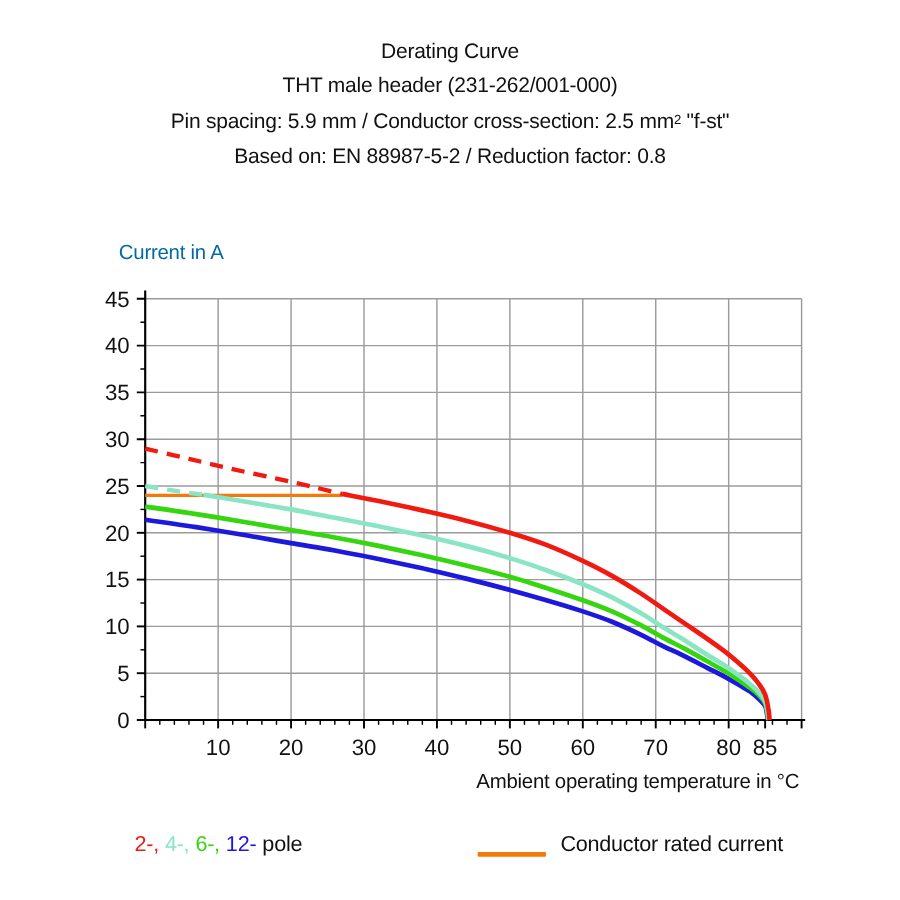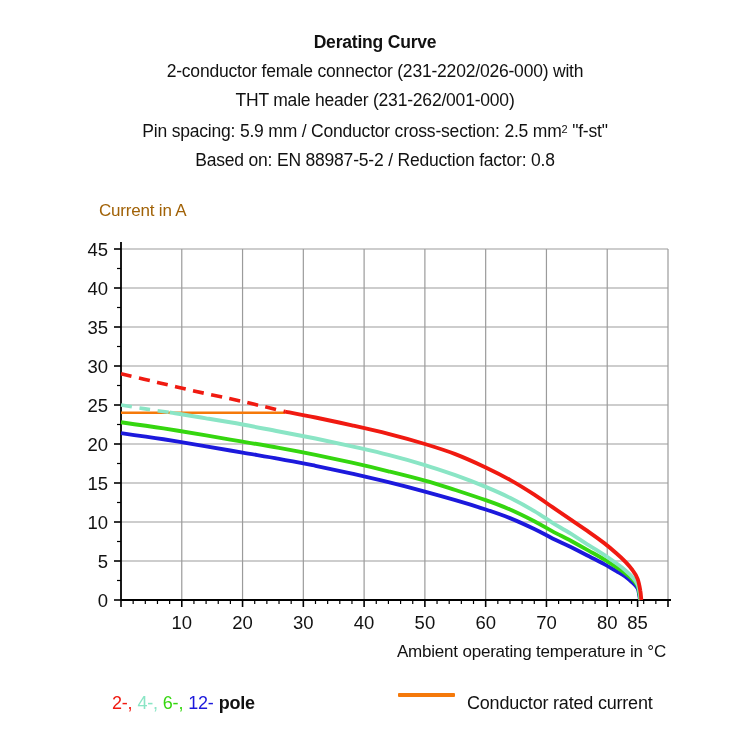--- a/index.html
+++ b/index.html
@@ -4,47 +4,46 @@
 <style>
   html,body{margin:0;padding:0;background:#ffffff;}
   .page{
     position:relative;width:750px;height:750px;background:#ffffff;overflow:hidden;
     font-family:"Liberation Sans",sans-serif;color:#1a1a1a;
   }
   .header{
     position:absolute;top:28px;left:0;width:750px;text-align:center;
     font-size:17.5px;line-height:29px;letter-spacing:-0.2px;color:#111;
   }
-  .header .title{font-weight:bold;}
+  .header .title{font-weight:normal;}
   .header sup{font-size:11px;vertical-align:4px;}
   .ylabel{
-    position:absolute;top:201px;left:99px;font-size:17px;letter-spacing:-0.2px;color:#a16207;text-align:right;
+    position:absolute;top:201px;left:99px;font-size:17px;letter-spacing:-0.2px;color:#0369a1;text-align:right;
   }
   .chart-svg{position:absolute;top:212px;left:0;}
   .legend-left{
     position:absolute;top:693px;left:112px;font-size:18px;letter-spacing:-0.2px;white-space:nowrap;
   }
   .legend-left .pole-item{margin-right:5px;font-weight:bold;}
-  .legend-left .pole-suffix{color:#111;font-weight:bold;}
+  .legend-left .pole-suffix{color:#111;}
   .legend-right{
     position:absolute;top:693px;left:398px;font-size:18px;letter-spacing:-0.2px;white-space:nowrap;
-    display:flex;align-items:flex-start;
+    display:flex;align-items:flex-end;
   }
   .rated-swatch{display:inline-block;width:57px;height:4px;margin-right:12px;border-radius:1px;}
   .legend-right .rated-label{color:#111;}
   svg text{font-family:"Liberation Sans",sans-serif;fill:#111;}
 </style>
 </head>
 <body>
 
 <div class="page">
 
   <div class="header">
     <div class="title">Derating Curve</div>
-    <div>2-conductor female connector (231-2202/026-000) with</div>
     <div>THT male header (231-262/001-000)</div>
     <div><span>Pin spacing: 5.9 mm / Conductor cross-section: 2.5 mm</span><sup>2</sup><span> "f-st"</span></div>
     <div>Based on: EN 88987-5-2 / Reduction factor: 0.8</div>
   </div>
 
   <div class="ylabel">Current in A</div>
 
   <svg class="chart-svg" id="chart" width="750" height="462" viewBox="0 0 750 462">
       <line x1="181.77777777777777" y1="37" x2="181.77777777777777" y2="388" stroke="#9b9b9b" stroke-width="1.2"></line>
       <line x1="242.55555555555554" y1="37" x2="242.55555555555554" y2="388" stroke="#9b9b9b" stroke-width="1.2"></line>

